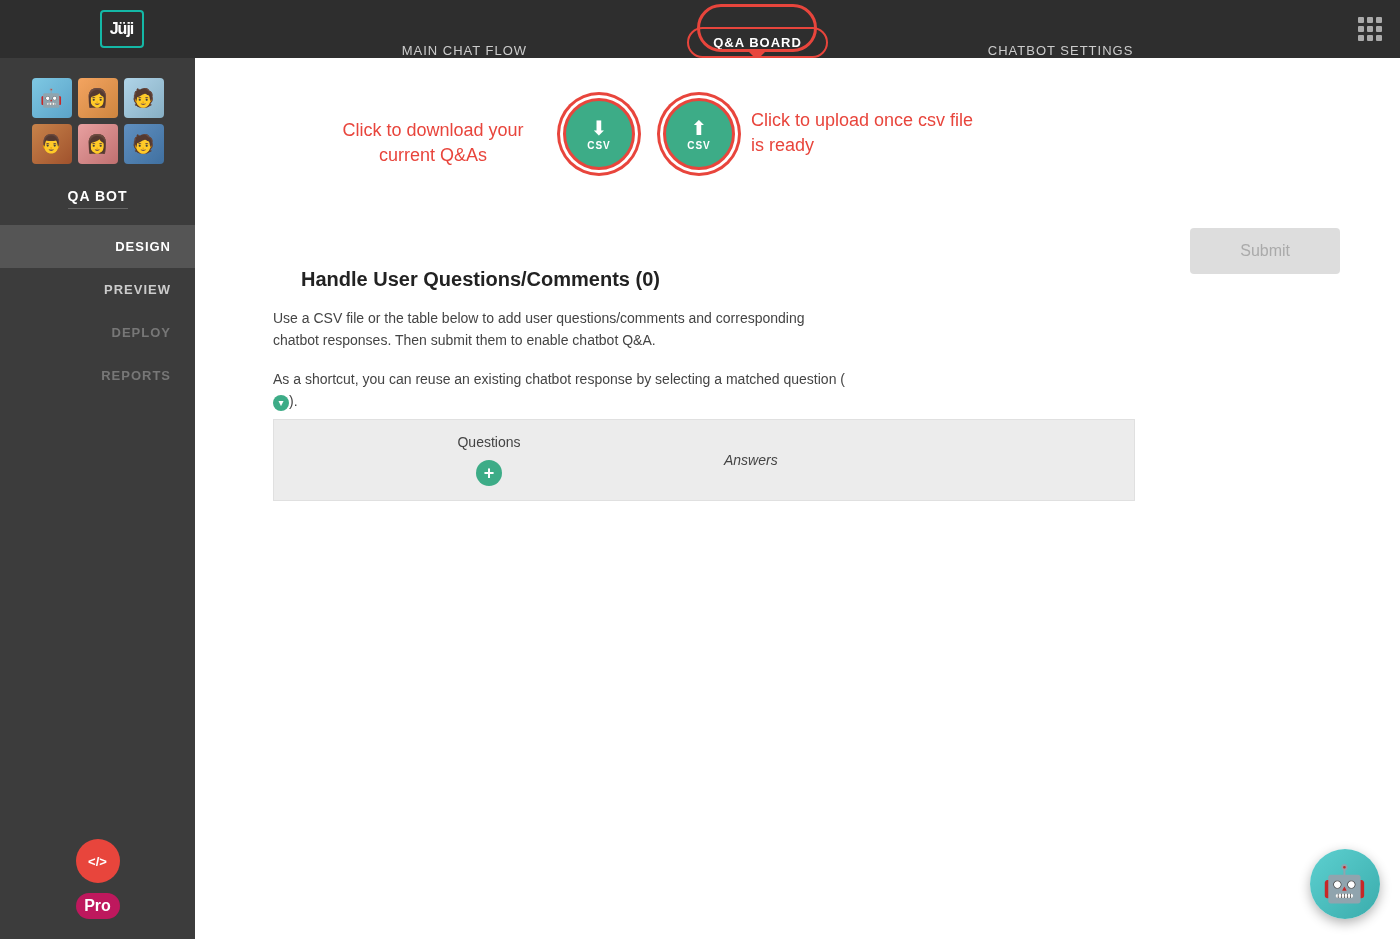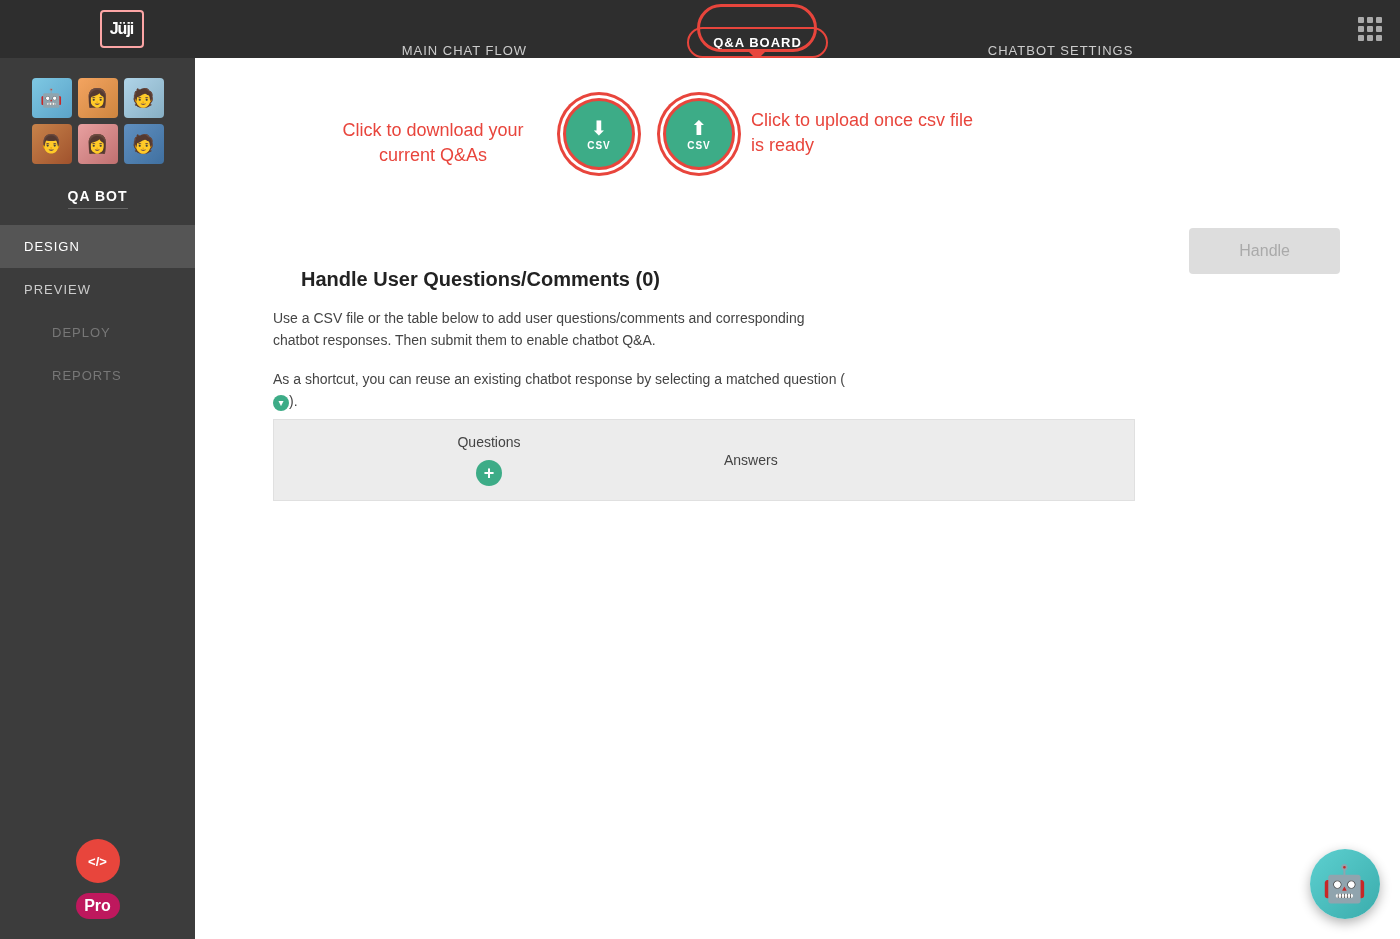--- a/index.html
+++ b/index.html
@@ -16,21 +16,21 @@
     .logo-area {
       width: 195px;
       display: flex;
       align-items: center;
       justify-content: center;
       flex-shrink: 0;
     }
     .logo-box {
       width: 44px;
       height: 38px;
-      border: 2px solid #fca5a5;
+      border: 2px solid #14b8a6;
       border-radius: 4px;
       display: flex;
       align-items: center;
       justify-content: center;
       margin-left: 48px;
     }
     .logo-text {
       color: #fff;
       font-size: 16px;
       font-weight: bold;
@@ -145,24 +145,25 @@
       margin: 0 auto 16px;
     }
     .sidebar-menu {
       display: flex;
       flex-direction: column;
     }
     .sidebar-item {
       padding: 14px 24px;
       color: #ccc;
       font-size: 13px;
-      font-weight: 400;
+      font-weight: 700;
       letter-spacing: 1px;
       text-transform: uppercase;
       cursor: pointer;
+      text-align: right;
     }
     .sidebar-item.active {
       background: #555;
       color: #fff;
     }
     .sidebar-item.disabled {
       color: #777;
       cursor: default;
       margin-left: 28px;
     }
@@ -310,20 +311,21 @@
       font-weight: 500;
       color: #444;
       text-align: left;
     }
     .qa-table thead th:first-child {
       text-align: center;
       width: 50%;
     }
     .qa-table thead th:last-child {
       width: 50%;
+      font-style: italic;
     }
     .th-questions {
       display: flex;
       align-items: center;
       justify-content: center;
       gap: 10px;
       flex-direction: column;
     }
     .add-btn {
       width: 26px;
@@ -442,21 +444,21 @@
       </div>
       <div class="pro-badge">
         <span>Pro</span>
       </div>
     </div>
   </div>
 
   <div class="content-area" style="position:relative;">
 
     <div class="submit-area">
-      <button class="submit-btn">Handle</button>
+      <button class="submit-btn">Submit</button>
     </div>
 
     <div class="content-inner">
 
       <div style="position:relative; height:160px; margin-bottom:10px;">
 
         <div style="position:absolute; left:60px; top:30px; color:#e8453c; font-size:18px; line-height:1.4; text-align:center; width:200px;">
           <span>Click to download your current Q&amp;As</span>
         </div>
 

